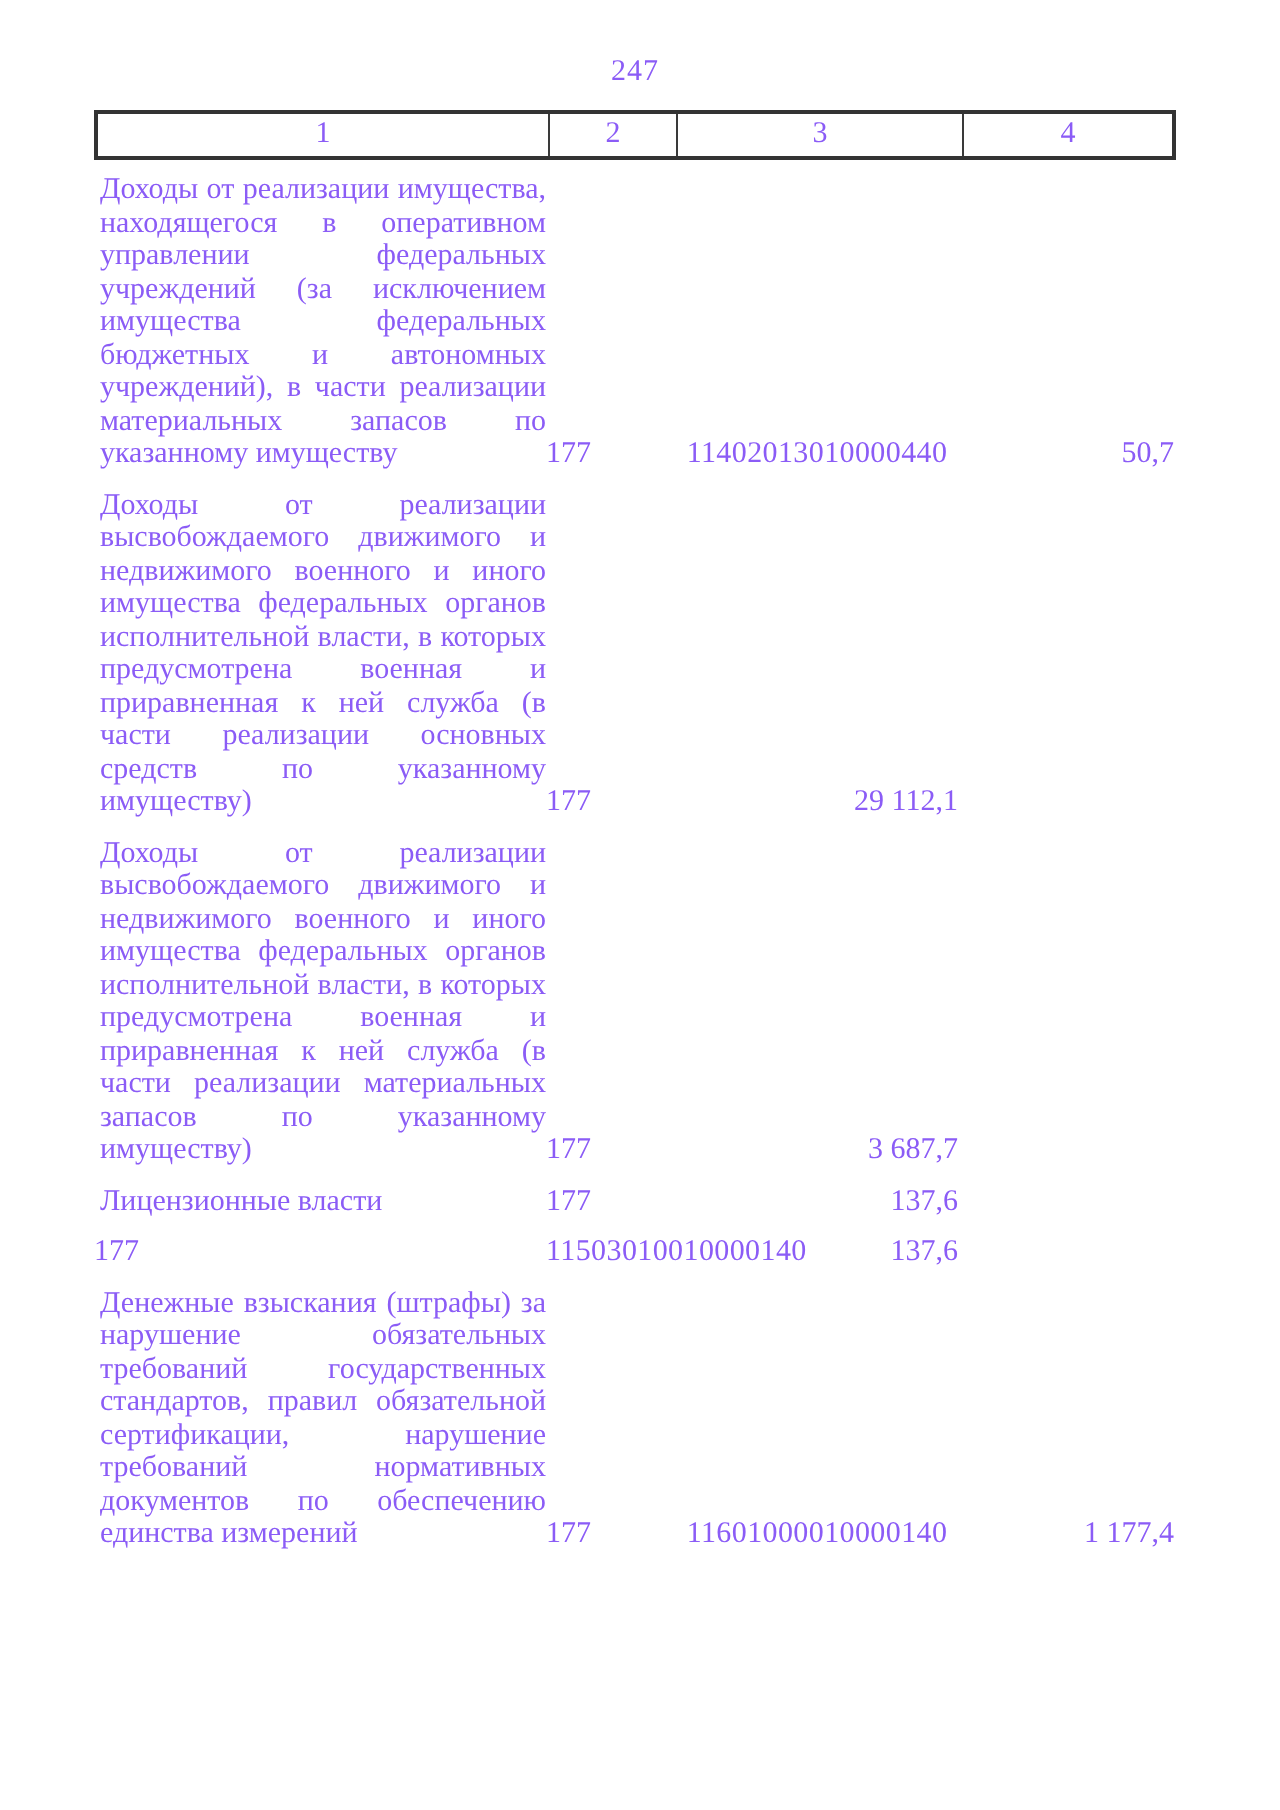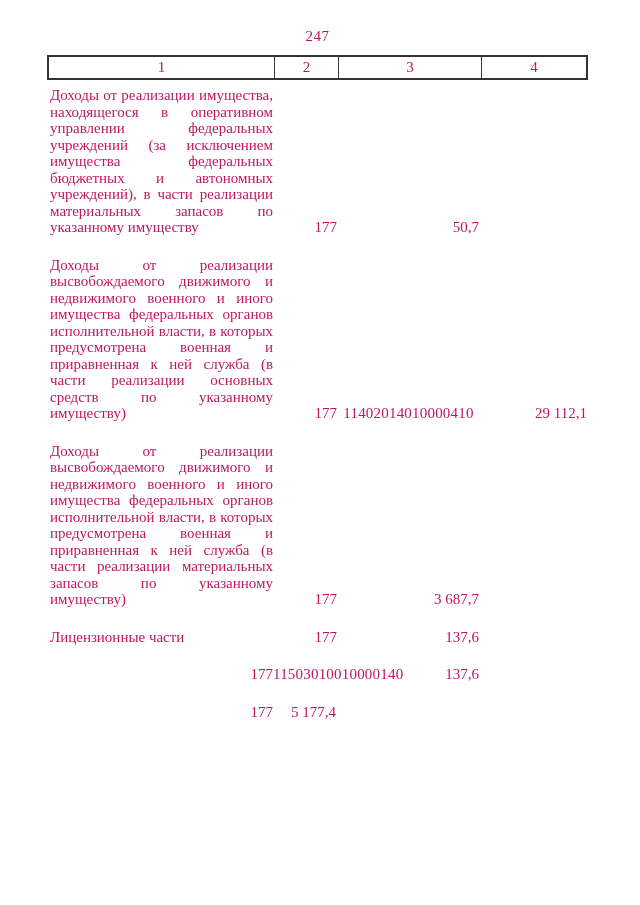--- a/index.html
+++ b/index.html
@@ -6,21 +6,21 @@
     margin: 0;
     padding: 0;
     background: #ffffff;
   }
   .page {
     position: relative;
     width: 640px;
     height: 905px;
     background: #ffffff;
     font-family: "Liberation Serif", "DejaVu Serif", serif;
-    color: #be185d;
+    color: #8b5cf6;
     overflow: hidden;
   }
   .page-number {
     position: absolute;
     top: 28px;
     left: 47px;
     width: 541px;
     text-align: center;
     font-size: 15px;
     letter-spacing: 0.5px;
@@ -48,33 +48,33 @@
   .th:last-child { border-right: none; }
   .th.c1 { width: 226px; }
   .th.c2 { width: 64px; }
   .th.c3 { width: 143px; }
   .th.c4 { flex: 1; }
   .tbody { margin-top: 7px; }
   .row {
     display: grid;
     grid-template-columns: 226px 64px 143px 108px;
     align-items: end;
-    margin-top: 21px;
+    margin-top: 9px;
     font-size: 15px;
     line-height: 16.5px;
   }
   .row:first-child { margin-top: 0; }
   .cell-name {
     box-sizing: border-box;
     padding-left: 3px;
     text-align: justify;
     text-align-last: left;
   }
   .cell-admin {
-    text-align: right;
+    text-align: left;
     white-space: nowrap;
   }
   .cell-code {
     text-align: center;
     white-space: nowrap;
     letter-spacing: 0.2px;
   }
   .cell-value {
     text-align: right;
     white-space: nowrap;
@@ -92,47 +92,49 @@
     <div class="thead">
       <div class="th c1">1</div>
       <div class="th c2">2</div>
       <div class="th c3">3</div>
       <div class="th c4">4</div>
     </div>
     <div class="tbody" id="tbody">
   <div class="row">
     <div class="cell-name">Доходы от реализации имущества, находящегося в оперативном управлении федеральных учреждений (за исключением имущества федеральных бюджетных и автономных учреждений), в части реализации материальных запасов по указанному имуществу</div>
     <div class="cell-admin">177</div>
+    <div class="cell-code">11402013010000440</div>
     <div class="cell-value">50,7</div>
   </div>
 
   <div class="row">
     <div class="cell-name">Доходы от реализации высвобождаемого движимого и недвижимого военного и иного имущества федеральных органов исполнительной власти, в которых предусмотрена военная и приравненная к ней служба (в части реализации основных средств по указанному имуществу)</div>
     <div class="cell-admin">177</div>
-    <div class="cell-code">11402014010000410</div>
     <div class="cell-value">29 112,1</div>
   </div>
 
   <div class="row">
     <div class="cell-name">Доходы от реализации высвобождаемого движимого и недвижимого военного и иного имущества федеральных органов исполнительной власти, в которых предусмотрена военная и приравненная к ней служба (в части реализации материальных запасов по указанному имуществу)</div>
     <div class="cell-admin">177</div>
     <div class="cell-value">3 687,7</div>
   </div>
 
   <div class="row">
-    <div class="cell-name">Лицензионные части</div>
+    <div class="cell-name">Лицензионные власти</div>
     <div class="cell-admin">177</div>
     <div class="cell-value">137,6</div>
   </div>
 
   <div class="row">
     <div class="cell-admin">177</div>
     <div class="cell-code">11503010010000140</div>
     <div class="cell-value">137,6</div>
   </div>
 
   <div class="row">
+    <div class="cell-name">Денежные взыскания (штрафы) за нарушение обязательных требований государственных стандартов, правил обязательной сертификации, нарушение требований нормативных документов по обеспечению единства измерений</div>
     <div class="cell-admin">177</div>
-    <div class="cell-value">5 177,4</div>
+    <div class="cell-code">11601000010000140</div>
+    <div class="cell-value">1 177,4</div>
   </div>
 </div>
   </div>
 </div>
 
 </body></html>

